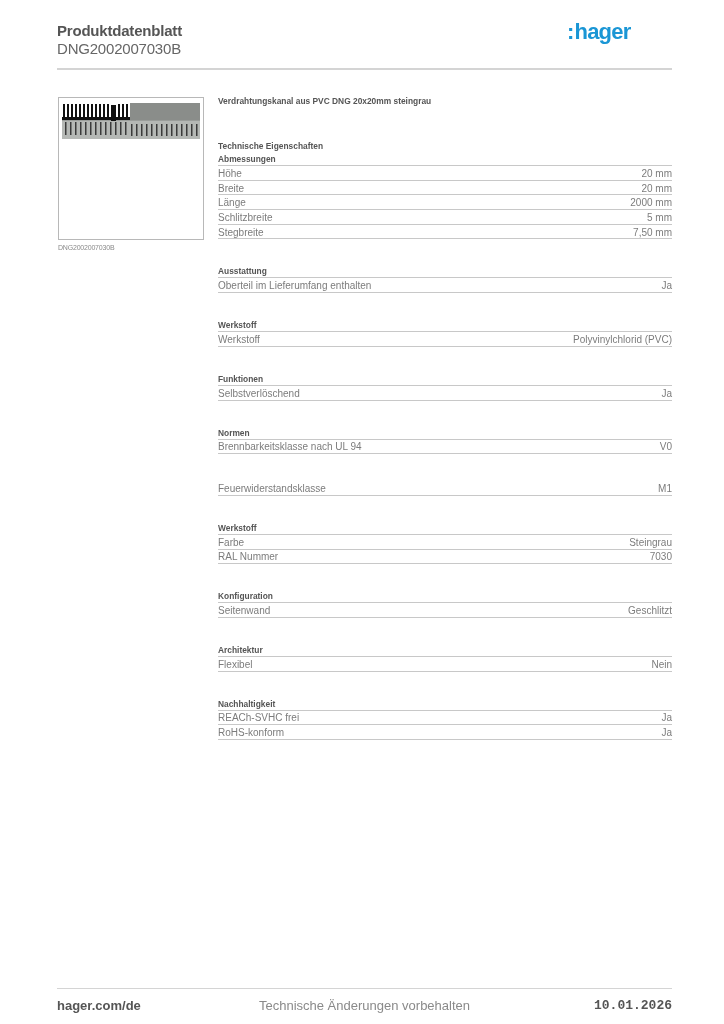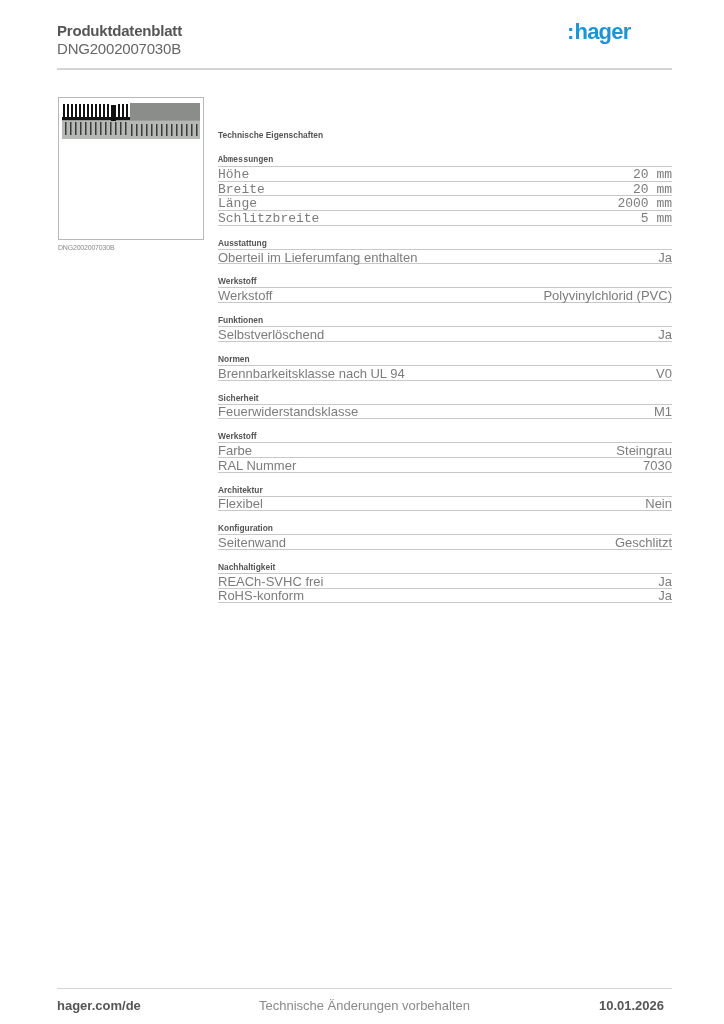--- a/index.html
+++ b/index.html
@@ -15,32 +15,32 @@
     .logo .colon { margin-right: 1px; }
 
     .image-box { position: absolute; left: 58px; top: 97px; width: 146px; height: 143px; border: 1px solid #b8b8b8; background: #fff; }
     .product-img { position: absolute; left: 3px; top: 5px; width: 138px; height: 36px; }
     .image-caption { position: absolute; left: 58px; top: 244px; font-size: 7px; color: #8a8a8a; letter-spacing: -0.2px; }
 
     .content { position: absolute; left: 218px; top: 96px; width: 454px; }
     .product-name { font-size: 8.4px; font-weight: bold; color: #555555; height: 11px; line-height: 11px; }
     .tech-heading { font-size: 8.4px; font-weight: bold; color: #555555; margin-top: 34px; height: 11px; line-height: 11px; }
 
-    .section { margin-top: 12px; }
-    .section.first { margin-top: 14px; font-family: Liberation Mono, monospace; }
+    .section { margin-top: 27px; }
+    .section.first { margin-top: 2px; }
     .section-title { font-size: 8.4px; font-weight: bold; color: #555555; line-height: 11px; height: 12px; border-bottom: 1px solid #c8c8c8; }
-    .row { display: flex; justify-content: space-between; align-items: center; height: 14.7px; border-bottom: 1px solid #c8c8c8; font-size: 13px; color: #7c7c7c; line-height: 13px; padding-top: 1px; }
+    .row { display: flex; justify-content: space-between; align-items: center; height: 14.7px; border-bottom: 1px solid #c8c8c8; font-size: 10px; color: #7c7c7c; line-height: 13px; padding-top: 1px; }
     .row .label { text-align: left; }
     .row .value { text-align: left; }
 
     .footer-rule { position: absolute; left: 57px; top: 988px; width: 615px; height: 1px; background: #d4d4d4; }
     .footer { position: absolute; left: 57px; top: 998px; width: 615px; height: 12px; font-size: 13px; }
     .footer-left { position: absolute; left: 0; top: 0; font-weight: bold; color: #555555; }
     .footer-center { position: absolute; left: 0; right: 0; top: 0; text-align: center; color: #8a8a8a; }
-    .footer-right { position: absolute; right: 8px; top: 0; font-weight: bold; color: #555555; }
+    .footer-right { position: absolute; right: 0; top: 0; font-weight: bold; color: #555555; font-family: Liberation Mono, monospace; }
   </style>
 </head>
 <body>
 
 <div class="header">
   <div class="doc-title">Produktdatenblatt</div>
   <div class="doc-code">DNG2002007030B</div>
 </div>
 
 <div class="logo">
@@ -105,40 +105,45 @@
       <rect x="119" y="21" width="1.5" height="12"></rect>
       <rect x="124" y="21" width="1.5" height="12"></rect>
       <rect x="129" y="21" width="1.5" height="12"></rect>
       <rect x="134" y="21" width="1.5" height="12"></rect>
     </g>
   </svg>
 </div>
 <div class="image-caption">DNG2002007030B</div>
 
 <div class="content">
+  <div class="product-name">Verdrahtungskanal aus PVC DNG 20x20mm steingrau</div>
   <div class="tech-heading">Technische Eigenschaften</div>
 
   <div class="section first">
     <div class="section-title">Abmessungen</div>
     <div class="row">
         <span class="label">Höhe</span>
         <span class="value">20 mm</span>
       </div>
     <div class="row">
         <span class="label">Breite</span>
         <span class="value">20 mm</span>
       </div>
     <div class="row">
         <span class="label">Länge</span>
         <span class="value">2000 mm</span>
       </div>
     <div class="row">
         <span class="label">Schlitzbreite</span>
         <span class="value">5 mm</span>
       </div>
+    <div class="row">
+        <span class="label">Stegbreite</span>
+        <span class="value">7,50 mm</span>
+      </div>
   </div>
 
   <div class="section">
     <div class="section-title">Ausstattung</div>
     <div class="row">
         <span class="label">Oberteil im Lieferumfang enthalten</span>
         <span class="value">Ja</span>
       </div>
   </div>
 
@@ -160,52 +165,51 @@
 
   <div class="section">
     <div class="section-title">Normen</div>
     <div class="row">
         <span class="label">Brennbarkeitsklasse nach UL 94</span>
         <span class="value">V0</span>
       </div>
   </div>
 
   <div class="section">
-    <div class="section-title">Sicherheit</div>
     <div class="row">
         <span class="label">Feuerwiderstandsklasse</span>
         <span class="value">M1</span>
       </div>
   </div>
 
   <div class="section">
     <div class="section-title">Werkstoff</div>
     <div class="row">
         <span class="label">Farbe</span>
         <span class="value">Steingrau</span>
       </div>
     <div class="row">
         <span class="label">RAL Nummer</span>
         <span class="value">7030</span>
       </div>
   </div>
 
   <div class="section">
+    <div class="section-title">Konfiguration</div>
+    <div class="row">
+        <span class="label">Seitenwand</span>
+        <span class="value">Geschlitzt</span>
+      </div>
+  </div>
+
+  <div class="section">
     <div class="section-title">Architektur</div>
     <div class="row">
         <span class="label">Flexibel</span>
         <span class="value">Nein</span>
-      </div>
-  </div>
-
-  <div class="section">
-    <div class="section-title">Konfiguration</div>
-    <div class="row">
-        <span class="label">Seitenwand</span>
-        <span class="value">Geschlitzt</span>
       </div>
   </div>
 
   <div class="section">
     <div class="section-title">Nachhaltigkeit</div>
     <div class="row">
         <span class="label">REACh-SVHC frei</span>
         <span class="value">Ja</span>
       </div>
     <div class="row">

